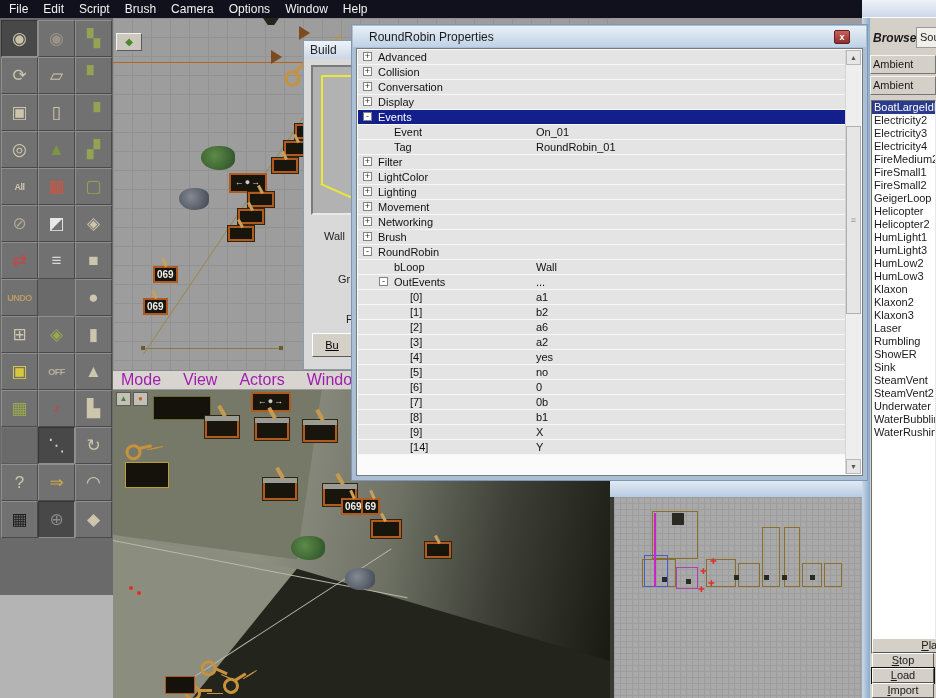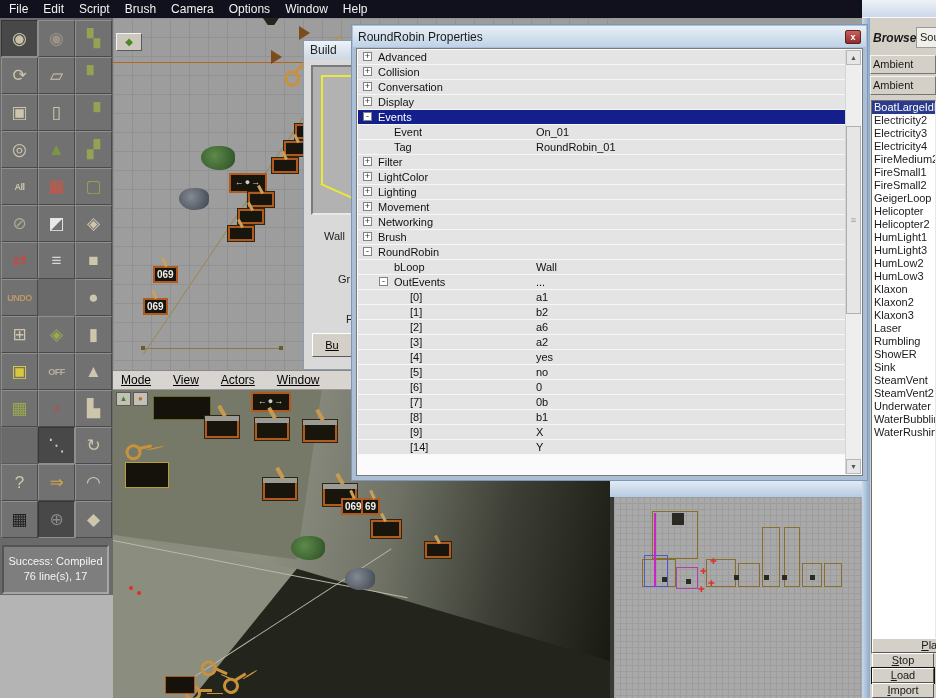--- a/index.html
+++ b/index.html
@@ -30,21 +30,21 @@
   .left-bottom{position:absolute;left:0;top:577px;width:113px;height:103px;background:#b4b4b4;}
 
   
   .vp-top{position:absolute;left:113px;top:18px;width:497px;height:352px;overflow:hidden;z-index:1;
     background-color:#9d9d9d;
     background-image:linear-gradient(#929292 1px,transparent 1px),linear-gradient(90deg,#929292 1px,transparent 1px);
     background-size:19px 19px;}
   .vp-menu{position:absolute;left:113px;top:370px;width:497px;height:20px;background:#d8d5d0;
     border-top:1px solid #8a8a8a;border-bottom:1px solid #9a9a9a;display:flex;gap:22px;
     align-items:center;padding-left:8px;z-index:1;}
-  .vp-menu span{color:#000000;font-size:12px;text-decoration:underline;}
+  .vp-menu span{color:#a21caf;font-size:16px;}
   .vp-3d{position:absolute;left:113px;top:390px;width:497px;height:308px;overflow:hidden;z-index:1;
     background:linear-gradient(100deg,#83867a 0%,#8d9081 32%,#6e7164 55%,#3d3f36 76%,#17180f 100%);}
   .pane-gap{position:absolute;left:610px;top:481px;width:252px;height:16px;z-index:1;
     background:linear-gradient(#e2eaf4,#b6cbe2);}
   .vp-side{position:absolute;left:610px;top:497px;width:252px;height:201px;overflow:hidden;z-index:1;
     background-color:#a9a9a9;
     background-image:linear-gradient(#9d9d9d 1px,transparent 1px),linear-gradient(90deg,#9d9d9d 1px,transparent 1px);
     background-size:6px 6px;border-left:4px solid #3a3a35;}
 
   
@@ -106,21 +106,21 @@
   .yline{position:absolute;background:#e8e838;}
   .build-lbl{position:absolute;font-size:11px;color:#222;}
   .build-btn{position:absolute;left:8px;top:292px;width:40px;height:24px;background:#d4d0c8;
     border:1px solid;border-color:#fff #5a5a5a #5a5a5a #fff;font-size:11px;text-align:center;
     line-height:22px;}
 
   
   .props{position:absolute;left:351px;top:24px;width:517px;height:457px;z-index:10;
     background:#aabfd6;border:1px solid #7d97b5;}
   .props-title{position:absolute;left:1px;top:1px;right:1px;height:21px;
-    background:linear-gradient(#e9f0f7,#bfd2e5);display:flex;align-items:center;padding:0 5px;}
+    background:linear-gradient(#e9f0f7,#bfd2e5);display:flex;align-items:center;padding:0 16px;}
   .props-title .t{flex:1;font-size:12px;color:#1a1a1a;}
   .props-close{width:16px;height:14px;background:linear-gradient(#c9615c,#8f2d2b);
     border:1px solid #5f1f1d;border-radius:2px;color:#fff;font-size:9px;font-weight:bold;
     text-align:center;line-height:12px;}
   .props-body{position:absolute;left:4px;top:23px;right:4px;bottom:4px;background:#fbfbfb;
     border:1px solid #7a7a7a;overflow:hidden;}
   .props-rows{position:absolute;left:1px;top:1px;right:17px;bottom:1px;overflow:hidden;}
   .prow{position:relative;height:15px;background:#e4e4e4;border-bottom:1px solid #f7f7f7;
     font-size:11px;line-height:14px;color:#111;}
   .prow .lbl{position:absolute;top:0;white-space:nowrap;}
@@ -212,24 +212,20 @@
         <div class="tool blank"></div>
         <div class="tool pressed" style="color: rgb(208, 208, 208);">⋱</div>
         <div class="tool" style="color: rgb(205, 197, 172);">↻</div>
         <div class="tool" style="color: rgb(205, 197, 172);">?</div>
         <div class="tool" style="color: rgb(212, 168, 74);">⇒</div>
         <div class="tool" style="color: rgb(205, 197, 172);">◠</div>
         <div class="tool" style="color: rgb(30, 30, 30);">▦</div>
         <div class="tool pressed" style="color: rgb(138, 138, 138);">⊕</div>
         <div class="tool" style="color: rgb(205, 197, 172);">◆</div>
       </div>
-    <div class="status">
-      <div>Success: Compiled</div>
-      <div>76 line(s), 17</div>
-    </div>
     <div class="left-bottom"></div>
   </div>
 
   <div class="vp-top">
     <div class="hline" style="left:0;right:0;top:44px;background:#b4661f"></div>
     <div class="hline" style="left:30px;width:140px;top:330px;background:#8a7a42"></div>
     <div class="handle" style="left:28px;top:328px"></div>
     <div class="handle" style="left:166px;top:328px"></div>
     <div class="hline" style="left:30px;top:336px;width:352px;background:#9a8a50;transform:rotate(-56deg);transform-origin:0 0"></div>
     <div class="vp-btn" style="left:3px;top:15px">◆</div>

